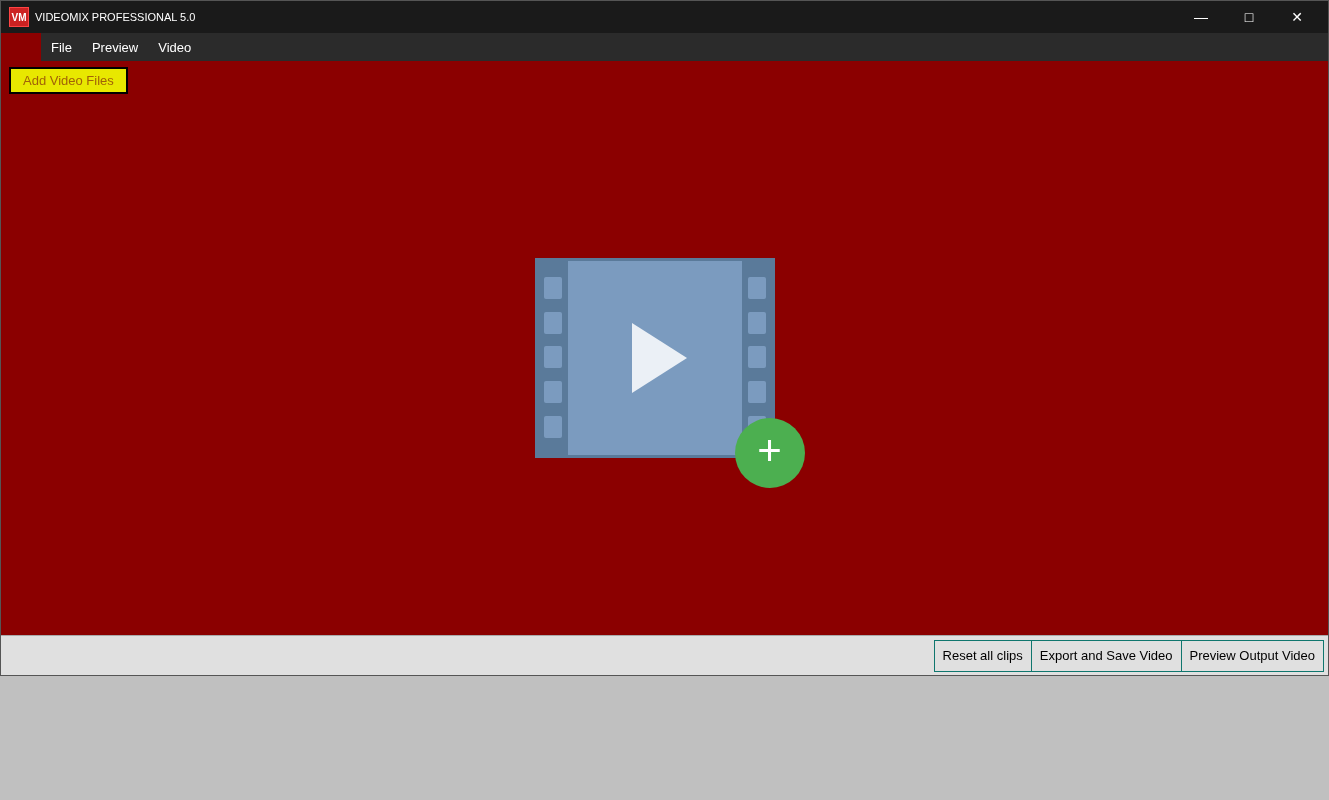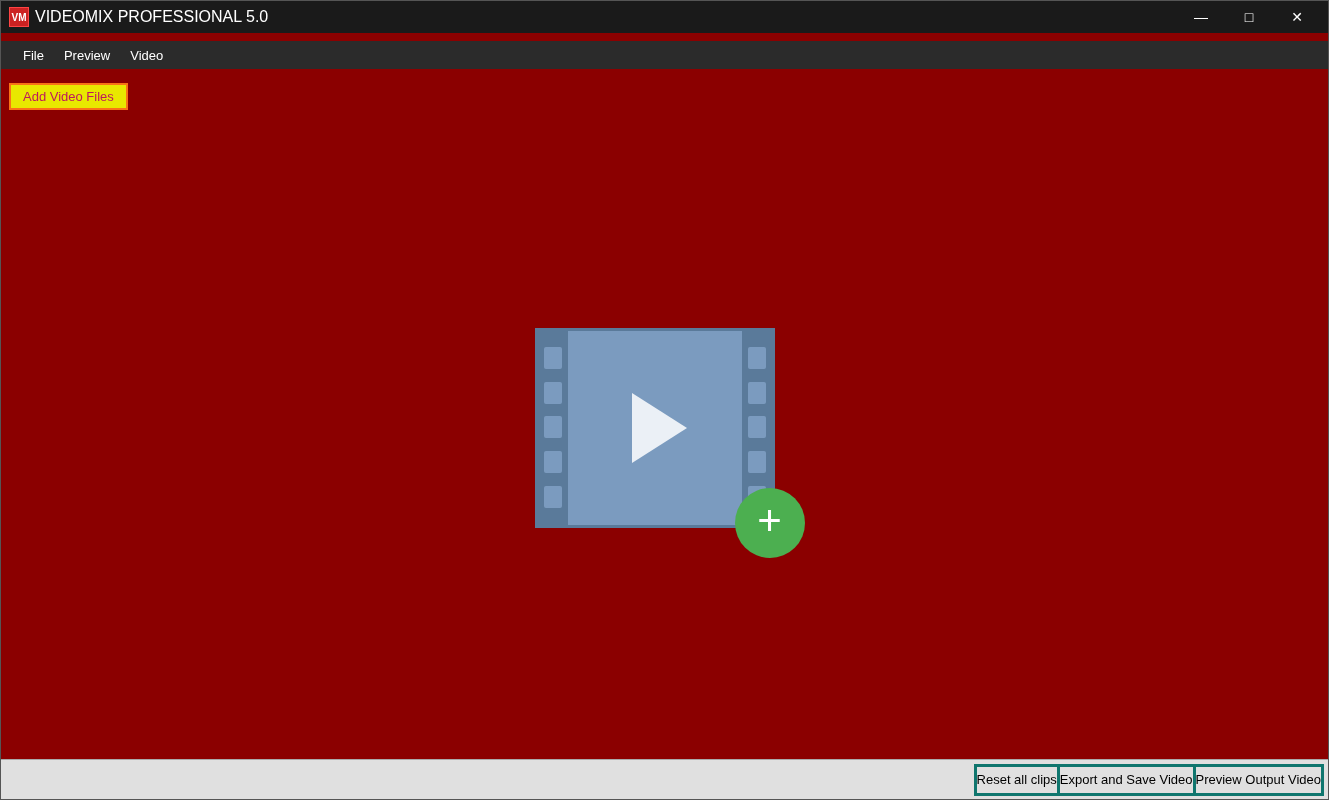--- a/index.html
+++ b/index.html
@@ -12,26 +12,25 @@
       width: 1329px;
       height: 800px;
       overflow: hidden;
       font-family: 'Segoe UI', Tahoma, Geneva, Verdana, sans-serif;
       font-size: 13px;
       background: #c0c0c0;
     }
 
     .window {
       width: 1329px;
-      height: 800px;
+      height: 676px;
       display: flex;
       flex-direction: column;
       border: 1px solid #555;
       background: #8b0000;
-      gap: 8px;
     }
 
     .title-bar {
       background: #1a1a1a;
       height: 32px;
       display: flex;
       align-items: center;
       justify-content: space-between;
       padding: 0 8px;
       flex-shrink: 0;
@@ -51,21 +50,21 @@
       align-items: center;
       justify-content: center;
       font-size: 10px;
       color: white;
       font-weight: bold;
       border: 1px solid #ff4444;
     }
 
     .title-bar-title {
       color: white;
-      font-size: 16px;
+      font-size: 11px;
       font-weight: normal;
     }
 
     .title-bar-controls {
       display: flex;
       align-items: center;
       gap: 2px;
     }
 
     .title-bar-btn {
@@ -79,42 +78,43 @@
       display: flex;
       align-items: center;
       justify-content: center;
     }
 
     .menu-bar {
       background: #2b2b2b;
       height: 28px;
       display: flex;
       align-items: center;
-      padding: 0 12px;
+      padding: 0 0;
       flex-shrink: 0;
+      margin-left: 40px;
     }
 
     .menu-item {
       color: white;
       padding: 4px 10px;
       cursor: pointer;
       font-size: 13px;
       border-radius: 2px;
     }
 
     .toolbar {
       background: #8b0000;
       padding: 6px 8px;
       flex-shrink: 0;
     }
 
     .add-video-btn {
       background: #e8e800;
-      border: 2px solid #f97316;
-      color: #be185d;
+      border: 2px solid #000000;
+      color: #a16207;
       padding: 4px 12px;
       font-size: 13px;
       font-weight: normal;
       cursor: pointer;
       font-family: 'Segoe UI', sans-serif;
     }
 
     .main-content {
       flex: 1;
       background: #8b0000;
@@ -214,23 +214,23 @@
       display: flex;
       align-items: center;
       justify-content: flex-end;
       padding: 0 4px;
       flex-shrink: 0;
       gap: 0;
       border-top: 1px solid #aaa;
     }
 
     .bottom-btn {
-      padding: 6px 0;
+      padding: 6px 8px;
       background: #e0e0e0;
-      border: 3px solid #0f766e;
+      border: 1px solid #0f766e;
       font-size: 13px;
       cursor: pointer;
       height: 32px;
       display: flex;
       align-items: center;
       font-family: 'Segoe UI', sans-serif;
       color: #000;
     }
 
     .bottom-btn + .bottom-btn {

